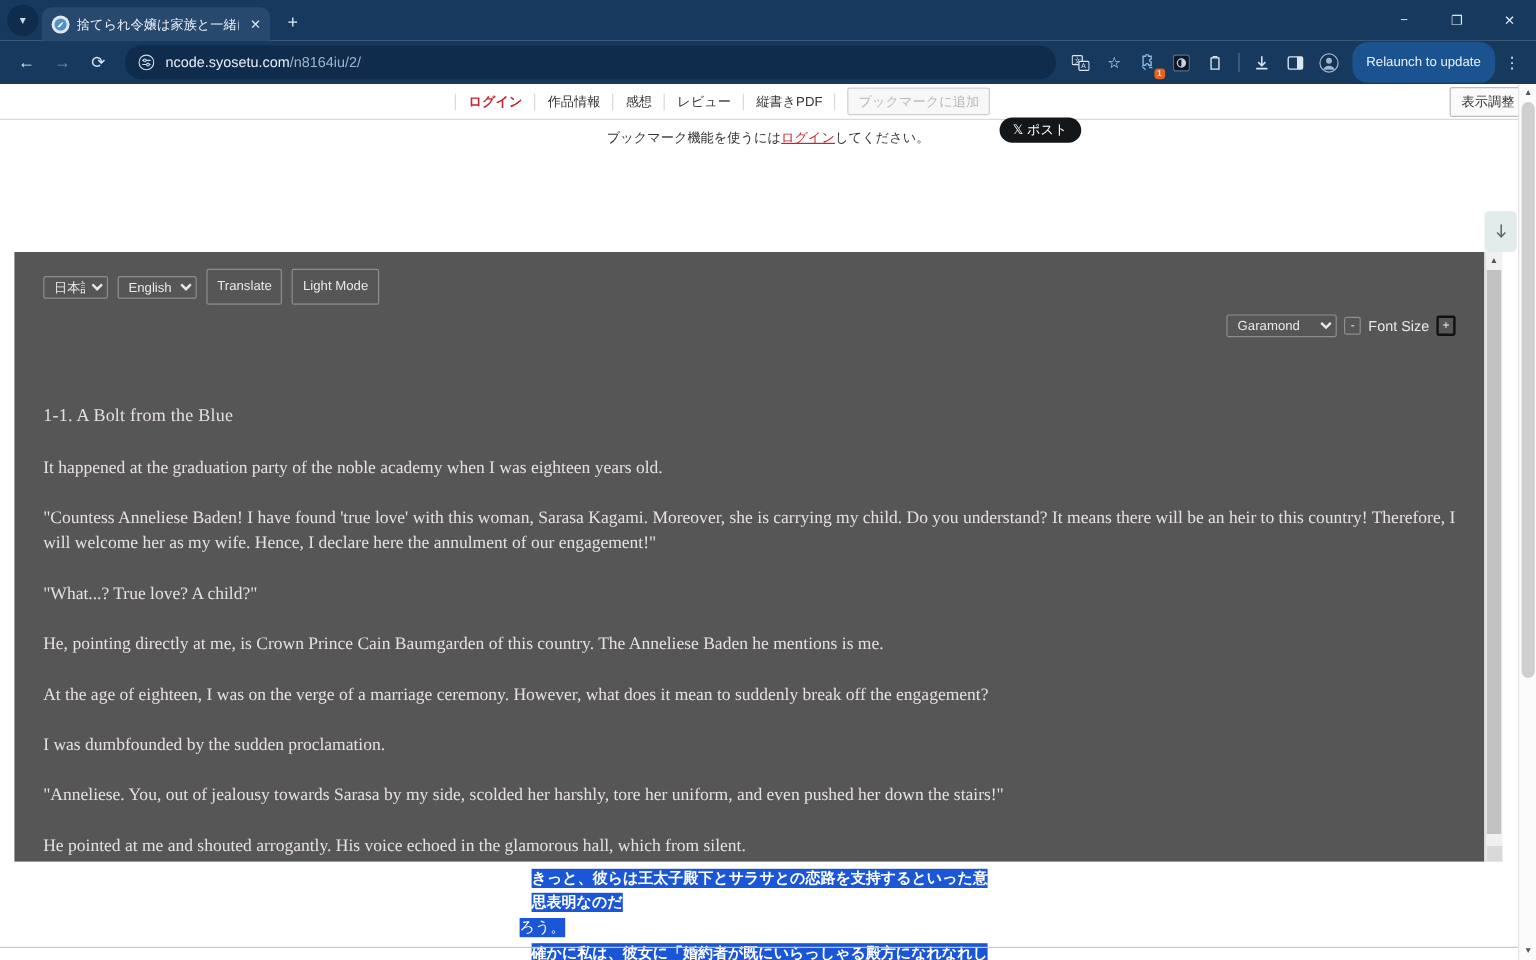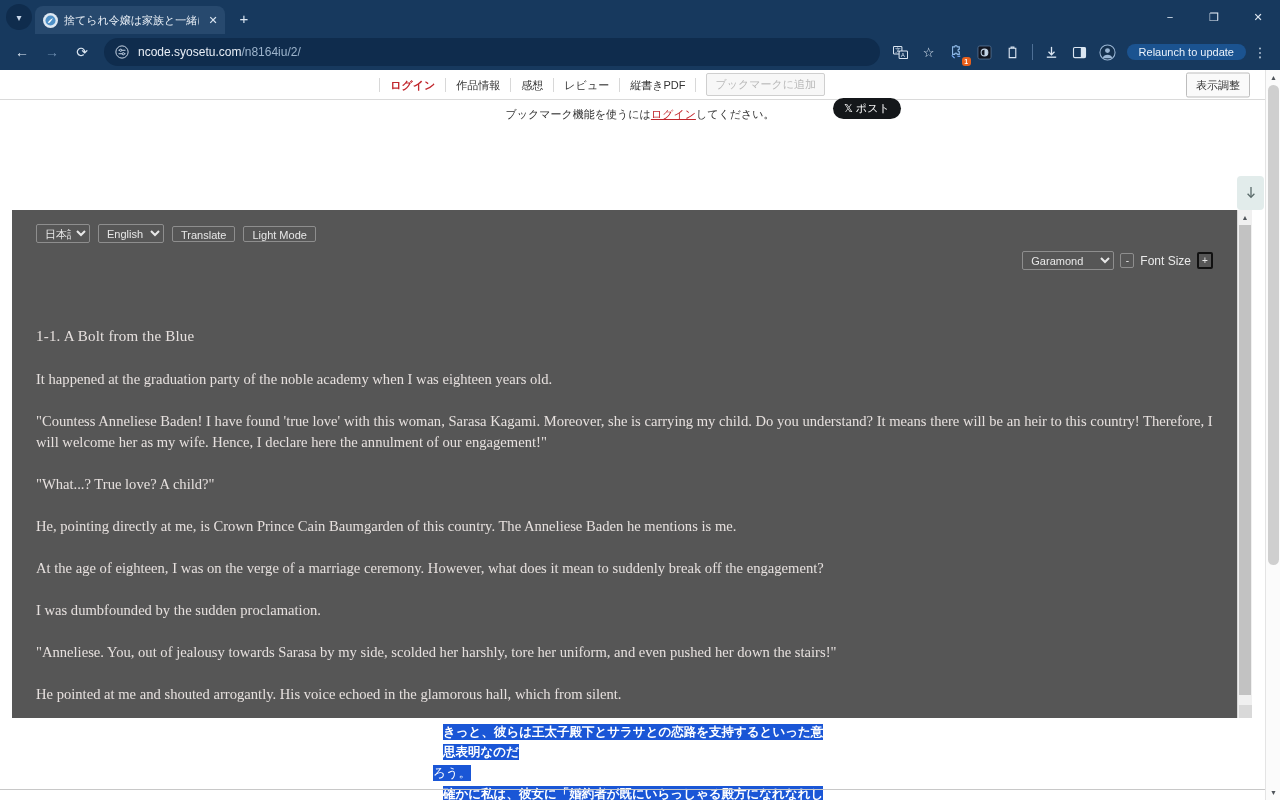--- a/index.html
+++ b/index.html
@@ -80,21 +80,21 @@
     align-items: center; justify-content: center; color: #dbe6f2; font-size: 13px;
     cursor: pointer; position: relative; flex: 0 0 26px;
   }
   .ext-badge {
     position: absolute; right: -1px; bottom: -1px; background: #e8601c; color: #fff;
     font-size: 7px; line-height: 9px; min-width: 9px; height: 9px; border-radius: 3px;
     text-align: center; font-weight: bold; padding: 0 1px;
   }
   .tb-divider { width: 1px; height: 16px; background: #4d6f95; margin: 0 4px; flex: 0 0 1px; }
   .relaunch {
-    height: 16px; background: #1b5390; color: #eaf2fb; border-radius: 13px;
+    height: 34px; background: #1b5390; color: #eaf2fb; border-radius: 13px;
     font-size: 11px; display: flex; align-items: center; padding: 0 12px;
     margin-left: 4px; cursor: pointer; white-space: nowrap;
   }
   .kebab {
     width: 24px; height: 26px; display: flex; align-items: center; justify-content: center;
     color: #dbe6f2; font-size: 13px; cursor: pointer; flex: 0 0 24px;
   }
 
   
   .page {
@@ -116,21 +116,21 @@
   .nn-btn-bm {
     font-size: 11px; color: #b9b9b9; border: 1px solid #cfcfcf; background: #f7f7f7;
     border-radius: 2px; padding: 3px 8px; margin-left: 10px; cursor: default;
   }
   .nn-btn-x {
     font-size: 11px; color: #fff; background: #14171a; border-radius: 11px;
     padding: 3px 11px; margin-left: 8px; cursor: pointer; display: flex;
     align-items: center; gap: 4px; margin-top: 48px;
   }
   .nn-right {
-    position: absolute; right: 30px; top: 50%; transform: translateY(-50%); margin-left: 32px;
+    position: absolute; right: 8px; top: 50%; transform: translateY(-50%); margin-left: 32px;
   }
   .nn-btn-disp {
     font-size: 11px; color: #333; border: 1px solid #bdbdbd; background: #fafafa;
     border-radius: 2px; padding: 4px 9px; cursor: pointer;
   }
 
   
   .bm-notice {
     height: 28px; display: flex; align-items: center; justify-content: center;
     font-size: 11px; color: #333; background: #fff;
@@ -159,21 +159,21 @@
     font-family: "Liberation Sans", sans-serif; font-size: 11px;
     background: #565656; color: #e8e8e8; border: 1px solid #8e8e8e;
     border-radius: 2px; padding: 2px 2px 2px 4px; height: 19px; cursor: pointer;
   }
   select.ctrl.lang1 { width: 54px; }
   select.ctrl.lang2 { width: 66px; }
   select.ctrl.font { width: 92px; }
   button.ctrl {
     font-family: "Liberation Sans", sans-serif; font-size: 11px;
     background: #565656; color: #e8e8e8; border: 1px solid #8e8e8e;
-    border-radius: 2px; padding: 2px 8px; height: 16px; cursor: pointer;
+    border-radius: 2px; padding: 2px 8px; height: 30px; cursor: pointer;
   }
   .fs-minus, .fs-plus {
     font-family: "Liberation Sans", sans-serif; font-size: 10px;
     background: #565656; color: #e8e8e8; border: 1px solid #8e8e8e;
     width: 14px; height: 15px; line-height: 11px; text-align: center;
     border-radius: 2px; cursor: pointer; padding: 0;
   }
   .fs-plus { border: 2px solid #111; width: 16px; height: 17px; }
   .fs-label { font-size: 12px; color: #eaeaea; }
 

